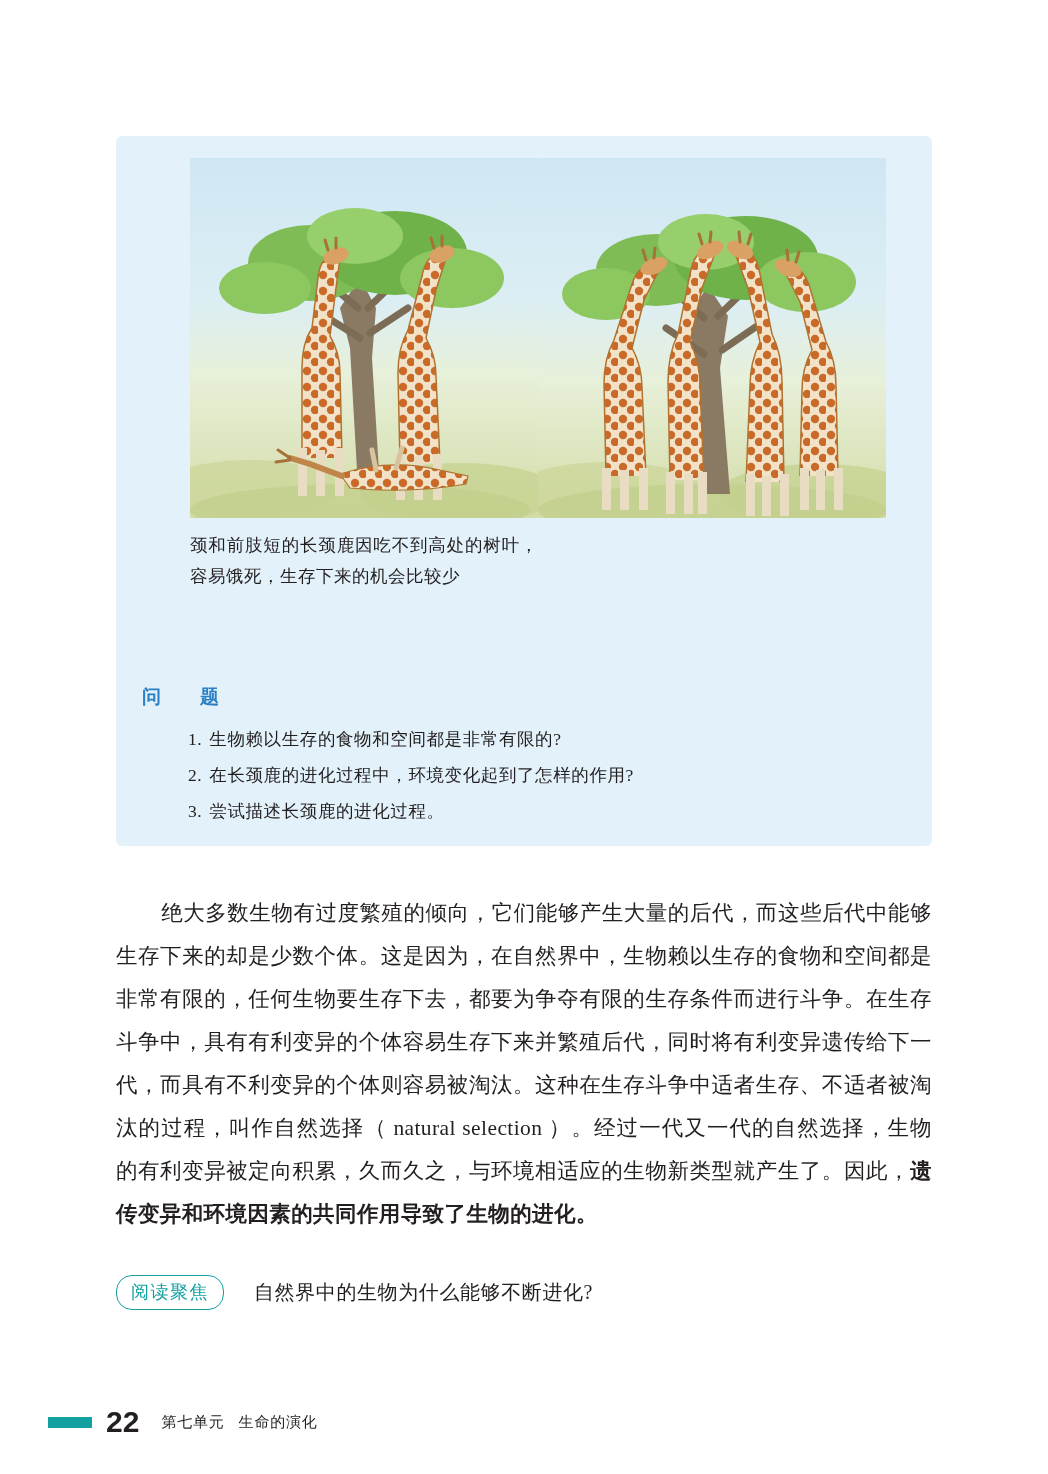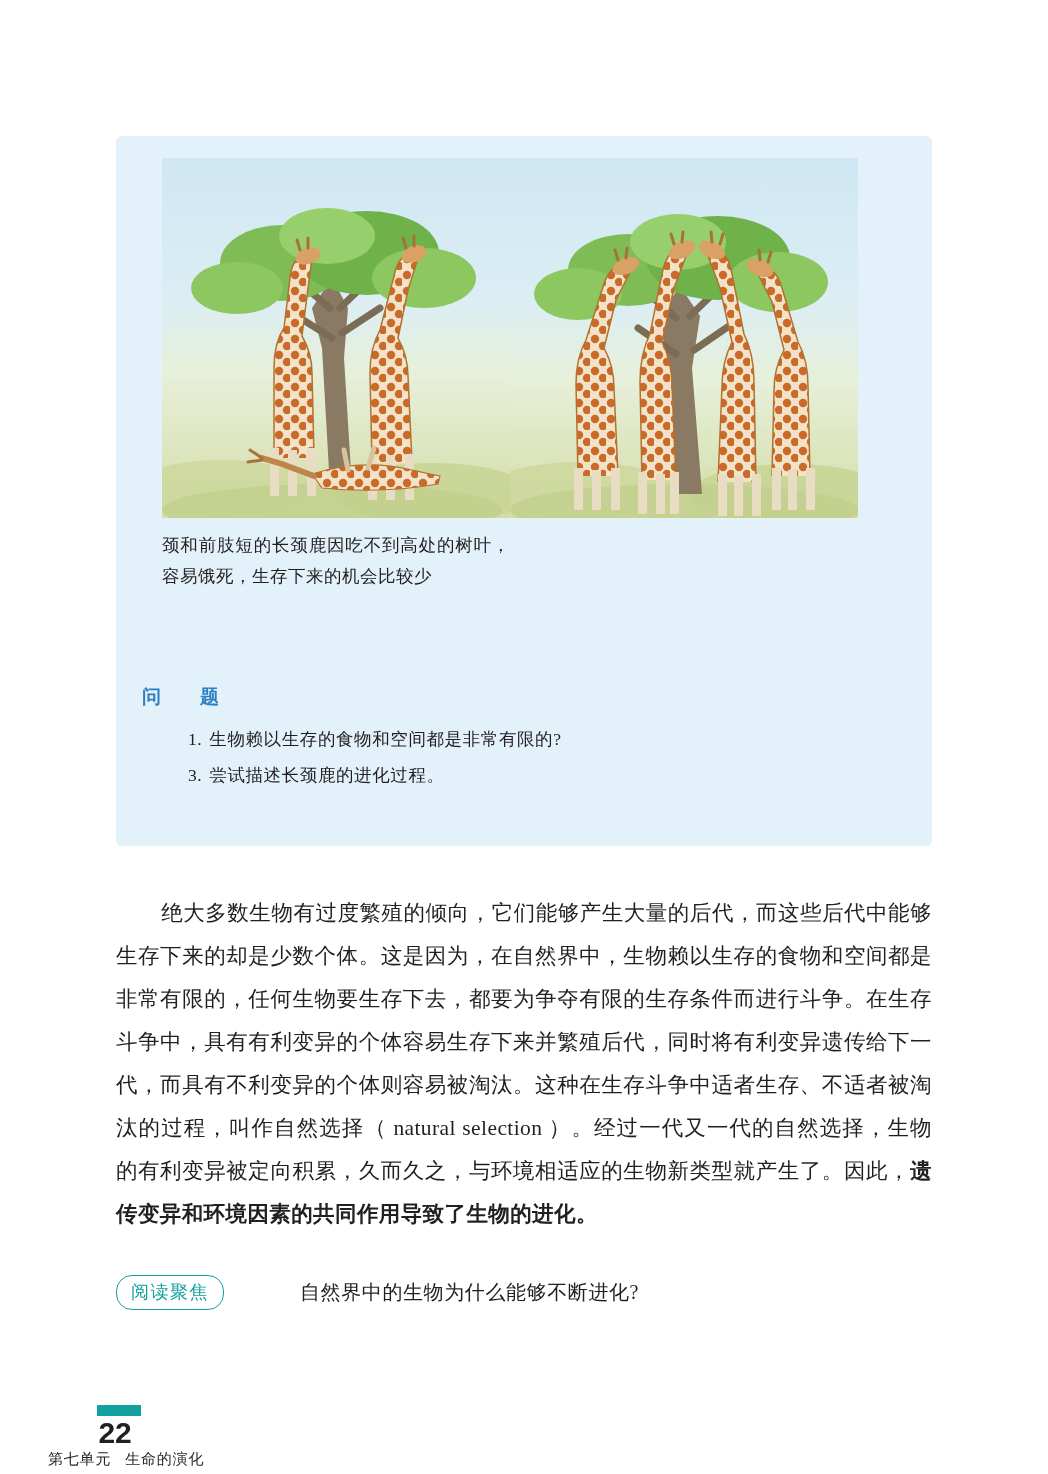--- a/index.html
+++ b/index.html
@@ -26,21 +26,21 @@
     background: #e2f1fa;
     border-radius: 6px;
   }
 
   .figure-row {
     position: absolute;
     left: 46px;
     top: 22px;
     width: 724px;
     display: flex;
-    justify-content: flex-start;
+    justify-content: flex-end;
   }
 
   .figure {
     width: 348px;
   }
 
   .illus {
     width: 348px;
     height: 360px;
     border-radius: 2px;
@@ -110,21 +110,20 @@
   .body-text b { font-weight: bold; }
   .latin { font-family: "Liberation Serif", serif; }
 
   
   .focus-row {
     position: absolute;
     left: 116px;
     top: 1275px;
     display: flex;
     align-items: center;
-    gap: 46px;
   }
   .focus-badge {
     border: 1.6px solid #13a0a0;
     border-radius: 16px;
     padding: 4px 14px 5px;
     color: #13a0a0;
     font-size: 18px;
     letter-spacing: 1.5px;
     font-family: "Liberation Sans", sans-serif;
     white-space: nowrap;
@@ -135,21 +134,20 @@
     letter-spacing: 0.6px;
   }
 
   
   .footer {
     position: absolute;
     left: 48px;
     top: 1405px;
     display: flex;
     align-items: center;
-    flex-direction: column;
   }
   .footer-bar {
     width: 44px;
     height: 11px;
     background: #13a0a0;
     margin-right: 14px;
   }
   .page-num {
     font-family: "Liberation Sans", sans-serif;
     font-size: 30px;
@@ -301,20 +299,24 @@
 
 
   <div class="q-header">问　题</div>
 
   <div class="q-list">
     <div class="q-item">
       <span class="q-num">1.</span>
       <span>生物赖以生存的食物和空间都是非常有限的?</span>
     </div>
     <div class="q-item">
+      <span class="q-num">2.</span>
+      <span>在长颈鹿的进化过程中，环境变化起到了怎样的作用?</span>
+    </div>
+    <div class="q-item">
       <span class="q-num">3.</span>
       <span>尝试描述长颈鹿的进化过程。</span>
     </div>
   </div>
 </div>
 
 <div class="body-text">
   <span class="indent"></span><span>绝大多数生物有过度繁殖的倾向，它们能够产生大量的后代，而这些后代中能够生存下来的却是少数个体。这是因为，在自然界中，生物赖以生存的食物和空间都是非常有限的，任何生物要生存下去，都要为争夺有限的生存条件而进行斗争。在生存斗争中，具有有利变异的个体容易生存下来并繁殖后代，同时将有利变异遗传给下一代，而具有不利变异的个体则容易被淘汰。这种在生存斗争中适者生存、不适者被淘汰的过程，叫作自然选择</span><span class="latin">（ natural selection ）</span><span>。经过一代又一代的自然选择，生物的有利变异被定向积累，久而久之，与环境相适应的生物新类型就产生了。因此，</span><b>遗传变异和环境因素的共同作用导致了生物的进化。</b>
 </div>
 

